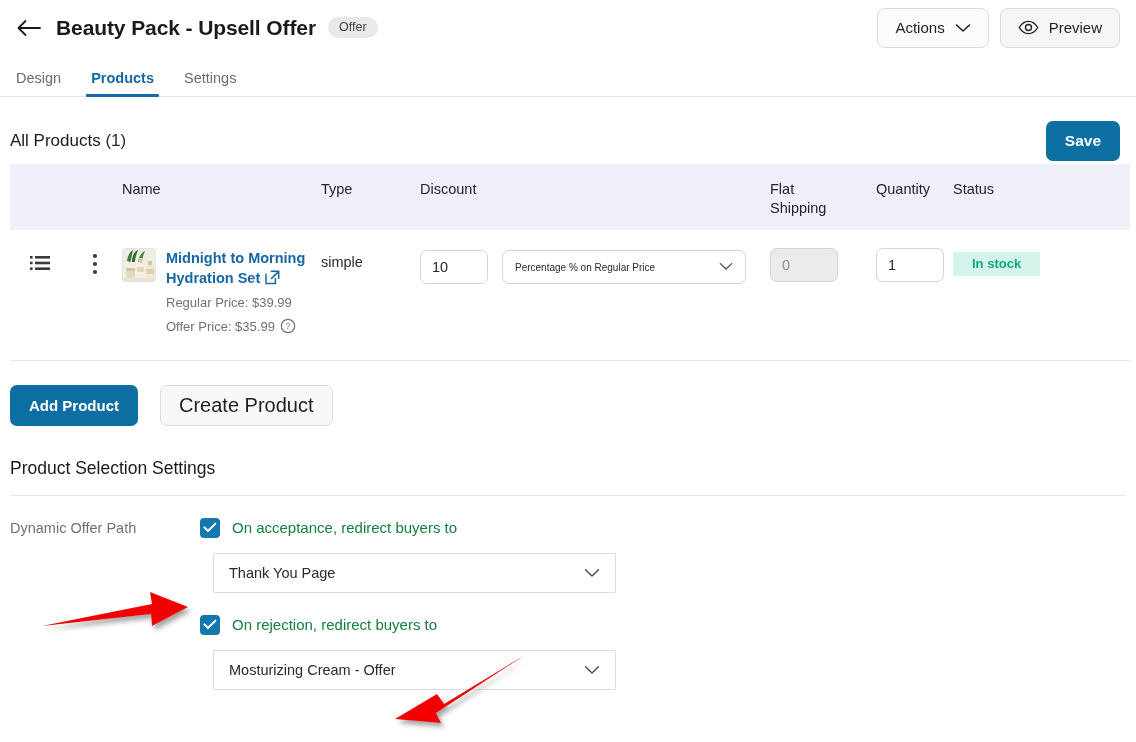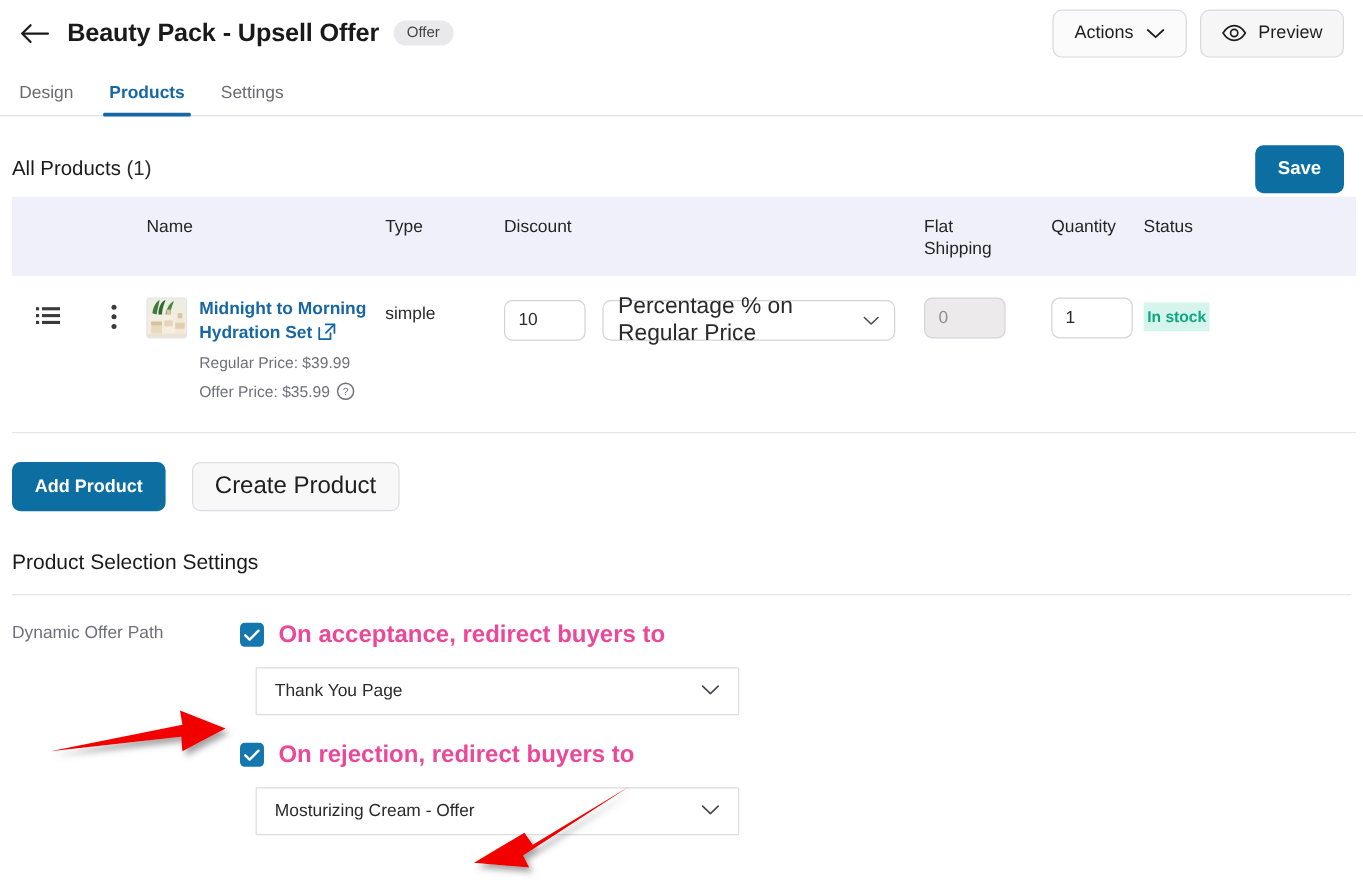--- a/index.html
+++ b/index.html
@@ -200,39 +200,39 @@
     background: #ffffff;
     outline: none;
   }
   .ipt.small { width: 68px; }
   .ipt.disabled { background: #eceaea; color: #8d8d93; }
   .sel {
     border: 1px solid #d3d3d9;
     border-radius: 7px;
     height: 34px;
     width: 244px;
-    font-size: 19px;
+    font-size: 10px;
     color: #2a2a2a;
     background: #ffffff;
     display: flex;
     align-items: center;
     padding: 0 12px;
     cursor: pointer;
     position: relative;
   }
   .sel .chev { margin-left: auto; }
   .disc-cell { display: flex; gap: 14px; padding-top: 2px; }
   .stock-badge {
     display: inline-block;
     background: #d5f5ec;
     color: #11a683;
     font-size: 13px;
     font-weight: 700;
     border-radius: 1px;
-    padding: 5px 3px 6px;
+    padding: 5px 19px 6px;
     line-height: 1;
     margin-top: 4px;
   }
 
   
   .btnrow {
     display: flex;
     gap: 22px;
     padding: 24px 10px 0 10px;
     align-items: center;
@@ -293,21 +293,21 @@
   .chk {
     width: 20px; height: 20px;
     border-radius: 4px;
     background: #1477ad;
     flex: 0 0 auto;
     display: flex;
     align-items: center;
     justify-content: center;
     cursor: pointer;
   }
-  .check-label { font-size: 20px; color: #ec4899; font-weight: bold; }
+  .check-label { font-size: 15px; color: #15803d; }
   .bigsel {
     width: 403px;
     height: 40px;
     border: 1px solid #dcdce1;
     border-radius: 1px;
     background: #fff;
     display: flex;
     align-items: center;
     padding: 0 15px;
     font-size: 14.5px;

